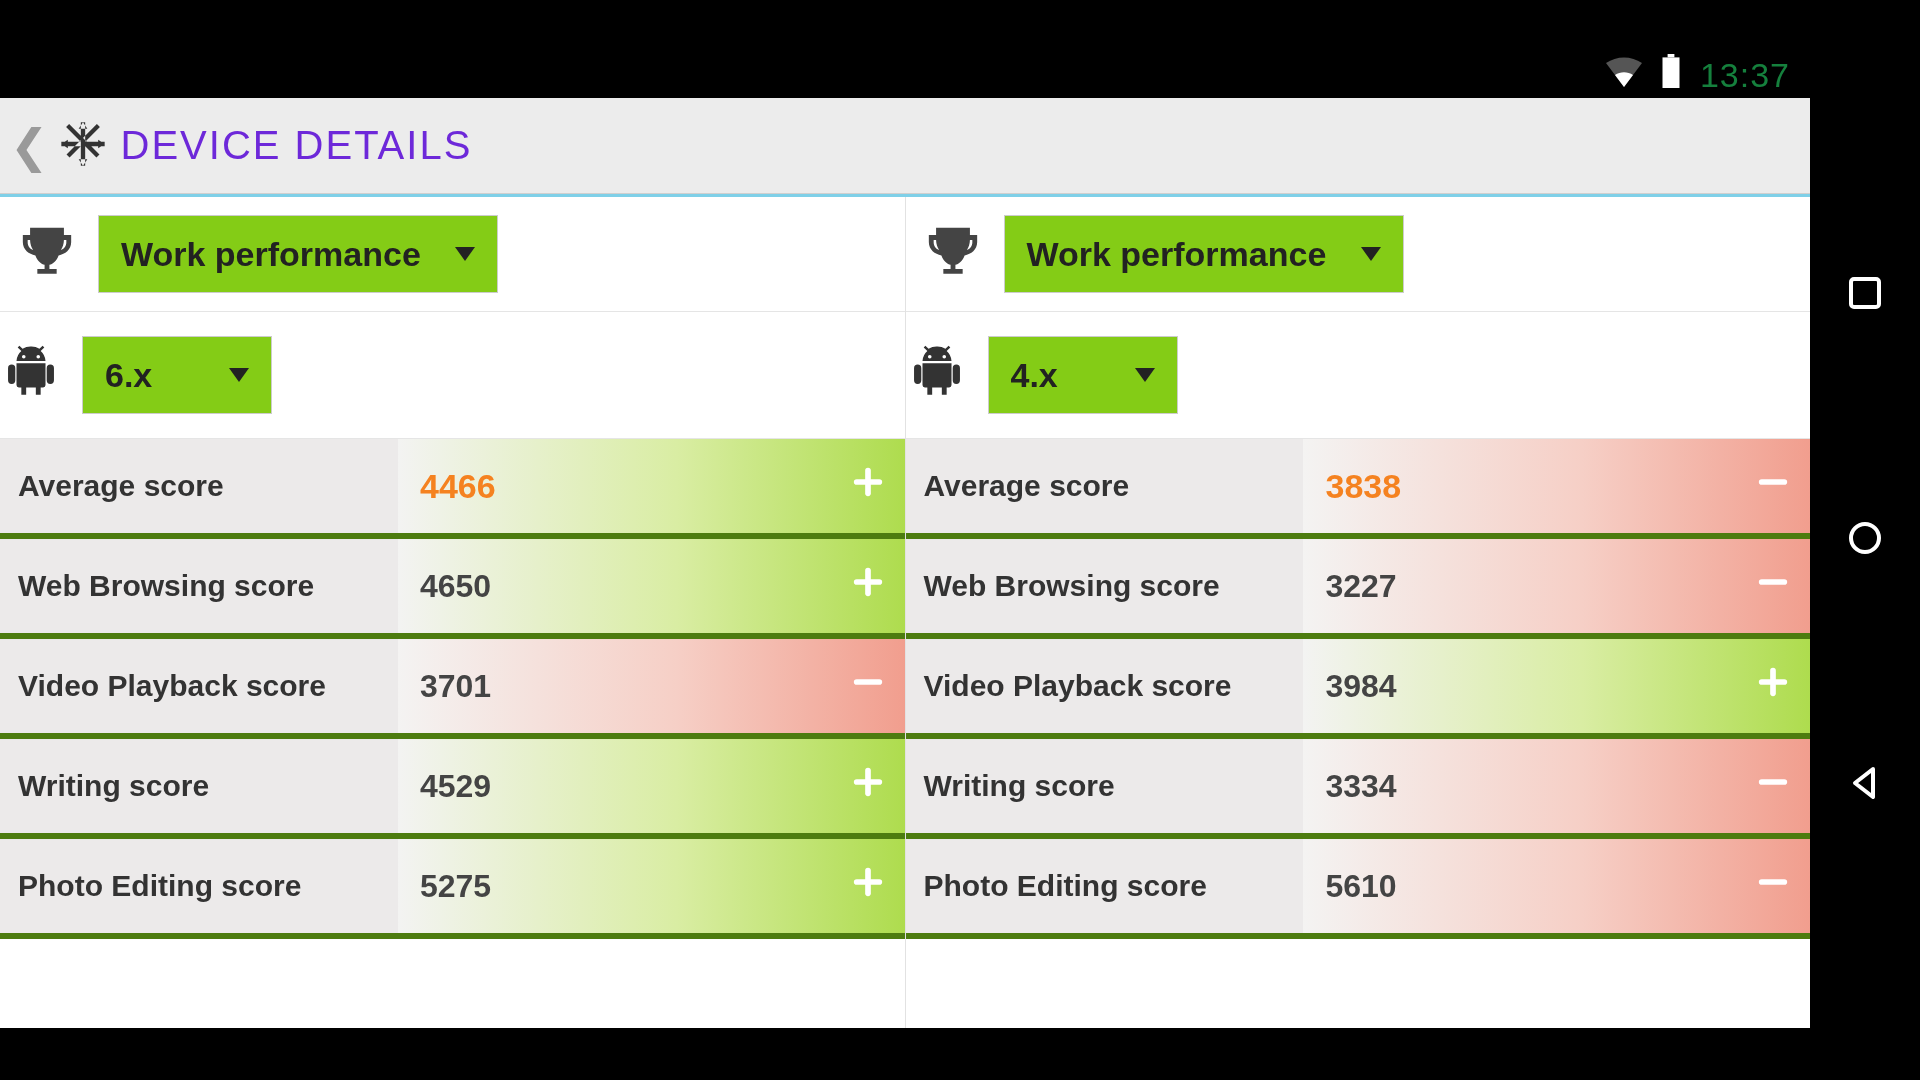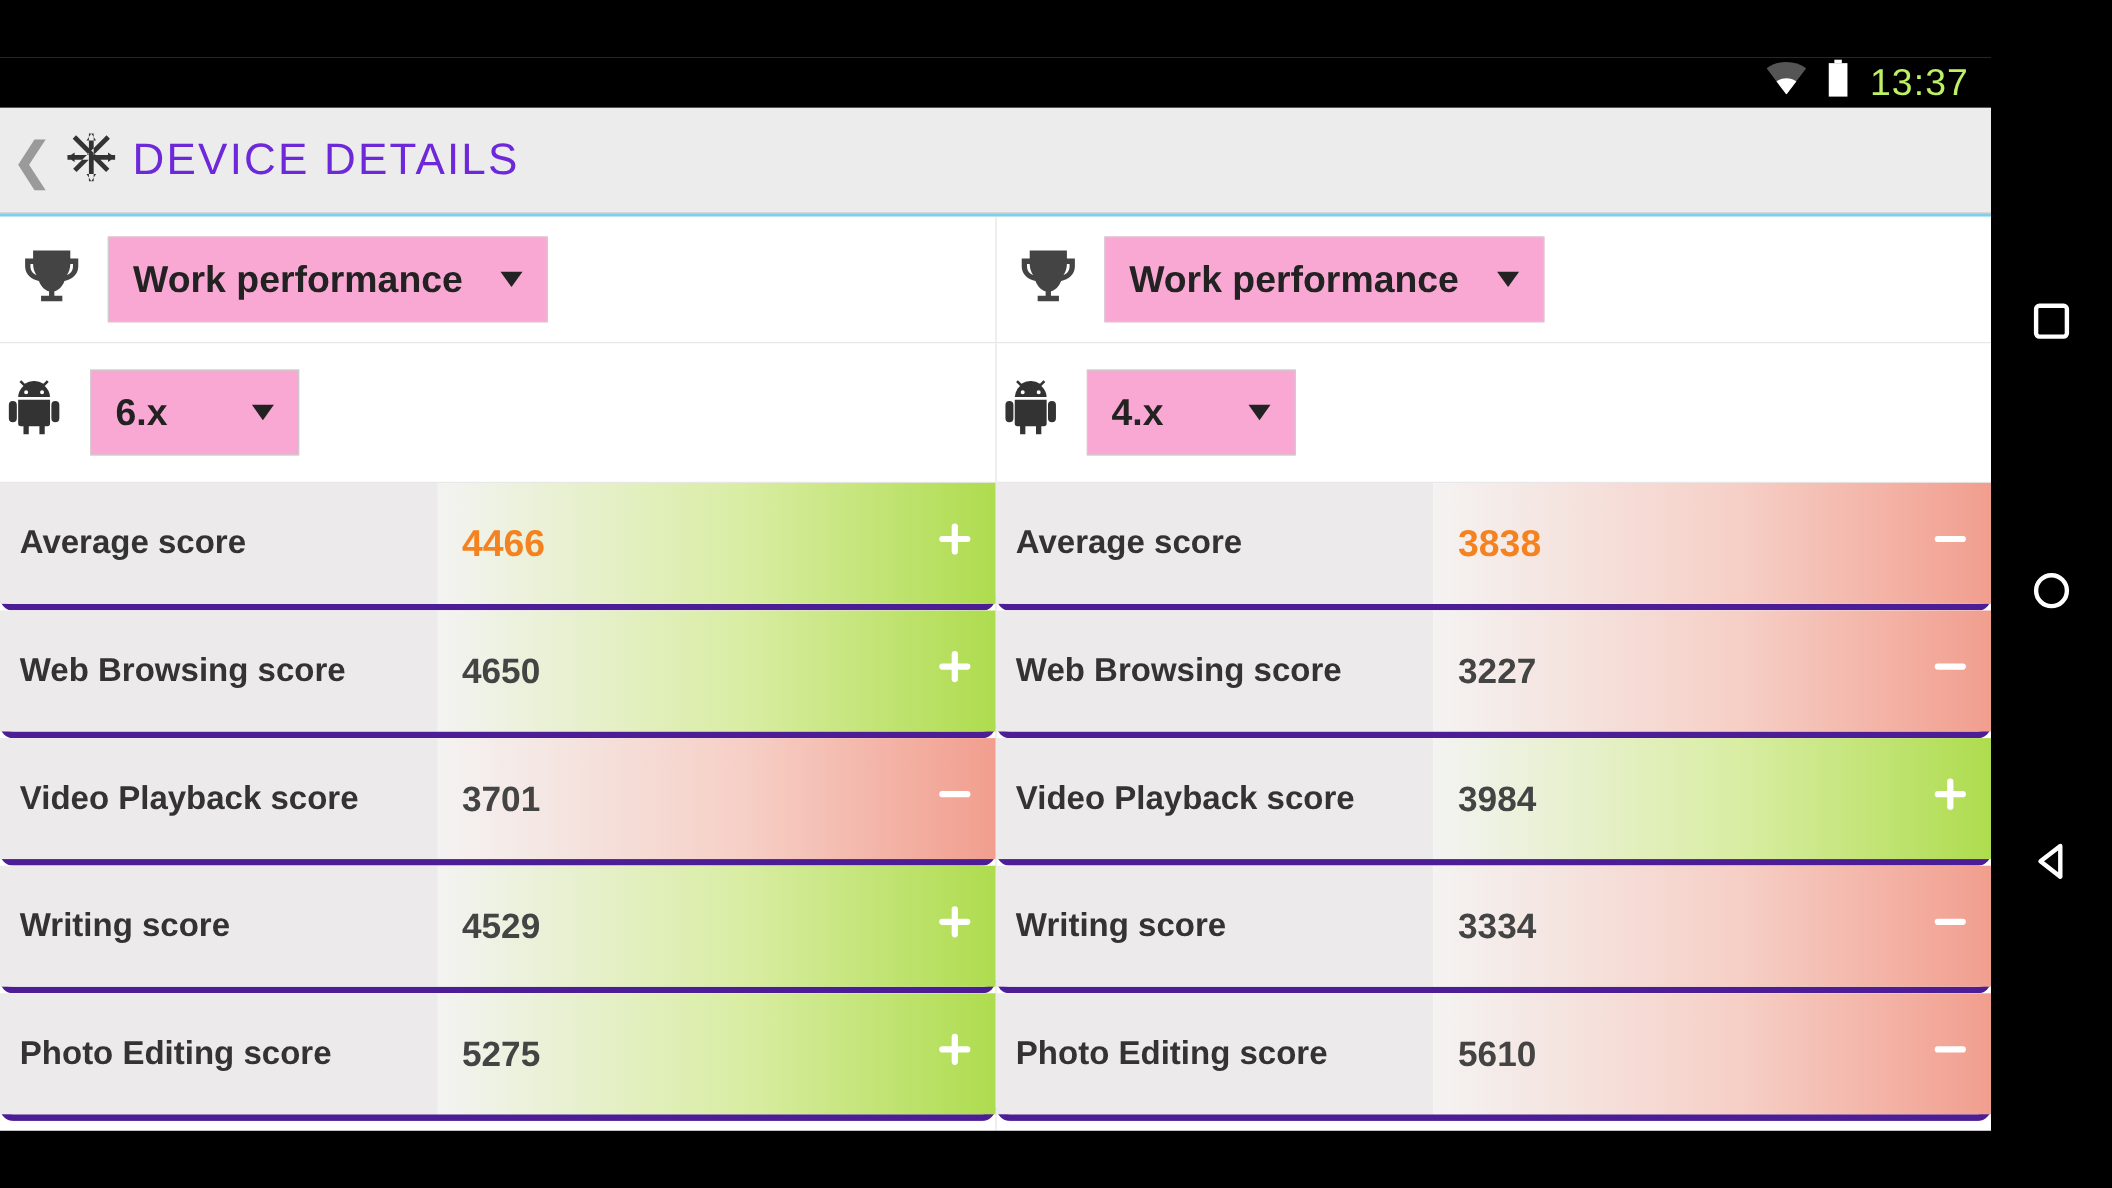--- a/index.html
+++ b/index.html
@@ -6,21 +6,21 @@
   html, body { width: 1920px; height: 1080px; font-family: Arial, Helvetica, sans-serif; background: #000; }
   .screen { position: relative; width: 1920px; height: 1080px; background: #000; display: flex; flex-direction: column; }
   .letterbox-top, .letterbox-bottom { background: #000; width: 100%; }
   .letterbox-top { height: 52px; }
   .letterbox-bottom { height: 52px; }
   .device-area { flex: 1; display: flex; width: 100%; }
   .app-viewport { flex: 1; background: #eee; display: flex; flex-direction: column; }
   .navbar-right { width: 110px; background: #000; display: flex; flex-direction: column; align-items: center; justify-content: space-around; padding: 120px 0; }
 
   
-  .status-bar { height: 46px; background: #000; color: #bef264; display: flex; align-items: center; justify-content: flex-end; padding: 0 20px 0 0; gap: 18px; font-size: 34px; font-weight: 500; }
+  .status-bar { height: 46px; background: #000; color: #15803d; display: flex; align-items: center; justify-content: flex-end; padding: 0 20px 0 0; gap: 18px; font-size: 34px; font-weight: 500; }
   .status-time { letter-spacing: 1px; }
   .wifi-icon, .battery-icon { display: inline-block; }
 
   
   .app-header { background: #ececec; border-bottom: 1px solid #cfcfcf; height: 96px; display: flex; align-items: center; padding: 0 10px; gap: 12px; }
   .back-chevron { color: #9a9a9a; font-size: 46px; font-weight: 300; margin-right: -4px; }
   .snow-icon svg { width: 52px; height: 52px; fill: #333; }
   .app-title { font-size: 40px; letter-spacing: 2px; color: #6d28d9; font-weight: 400; }
 
   .accent-line { height: 3px; background: #7fd0e8; width: 100%; }
@@ -29,27 +29,27 @@
   .compare-area { flex: 1; display: flex; background: #fff; }
   .col { flex: 1; display: flex; flex-direction: column; border-right: 1px solid #e2e2e2; }
   .col:last-child { border-right: none; }
 
   .selector-row { display: flex; align-items: center; gap: 22px; padding: 18px 18px; border-bottom: 1px solid #e5e5e5; }
   .selector-row.version-row { padding: 24px 2px; }
   .trophy-icon svg, .android-icon svg { width: 58px; height: 58px; }
   .trophy-icon svg { fill: #444; }
   .android-icon svg { fill: #333; }
 
-  .dropdown { border: 1px solid #ccc; background: #f9a8d4; height: 78px; display: flex; align-items: center; justify-content: space-between; padding: 0 22px; font-size: 34px; font-weight: 700; color: #222; gap: 34px; cursor: pointer; }
+  .dropdown { border: 1px solid #ccc; background: #84cc16; height: 78px; display: flex; align-items: center; justify-content: space-between; padding: 0 22px; font-size: 34px; font-weight: 700; color: #222; gap: 34px; cursor: pointer; }
   .dropdown.wide { min-width: 400px; }
   .dropdown.narrow { min-width: 190px; }
   .caret { width: 0; height: 0; border-left: 10px solid transparent; border-right: 10px solid transparent; border-top: 14px solid #222; }
 
   
-  .score-row { height: 116px; display: flex; align-items: stretch; border-bottom: 6px solid #4c1d95; border-radius: 12px; }
+  .score-row { height: 100px; display: flex; align-items: stretch; border-bottom: 6px solid #4d7c0f; }
   .score-label { width: 44%; background: #eceaea; display: flex; align-items: center; padding-left: 18px; font-size: 30px; font-weight: 700; color: #333; }
   .score-value { flex: 1; position: relative; display: flex; align-items: center; padding-left: 22px; font-size: 32px; font-weight: 600; color: #444; overflow: hidden; }
   .score-value.pos { background: linear-gradient(to right, #f3f3f2 0%, #d9eda3 55%, #aedc4e 100%); }
   .score-value.neg { background: linear-gradient(to right, #f4f3f2 0%, #f6cfc6 55%, #f19e8e 100%); }
   .score-value .val { z-index: 2; }
   .score-value .val.orange { color: #f58220; font-weight: 700; font-size: 34px; }
   .badge { position: absolute; right: 20px; top: 50%; transform: translateY(-50%); z-index: 2; color: #fff; }
   .badge svg { width: 34px; height: 34px; }
   .badge.minus svg rect { fill: #fff; }
   .badge.plus svg rect, .badge.plus svg path { fill: #fff; }

